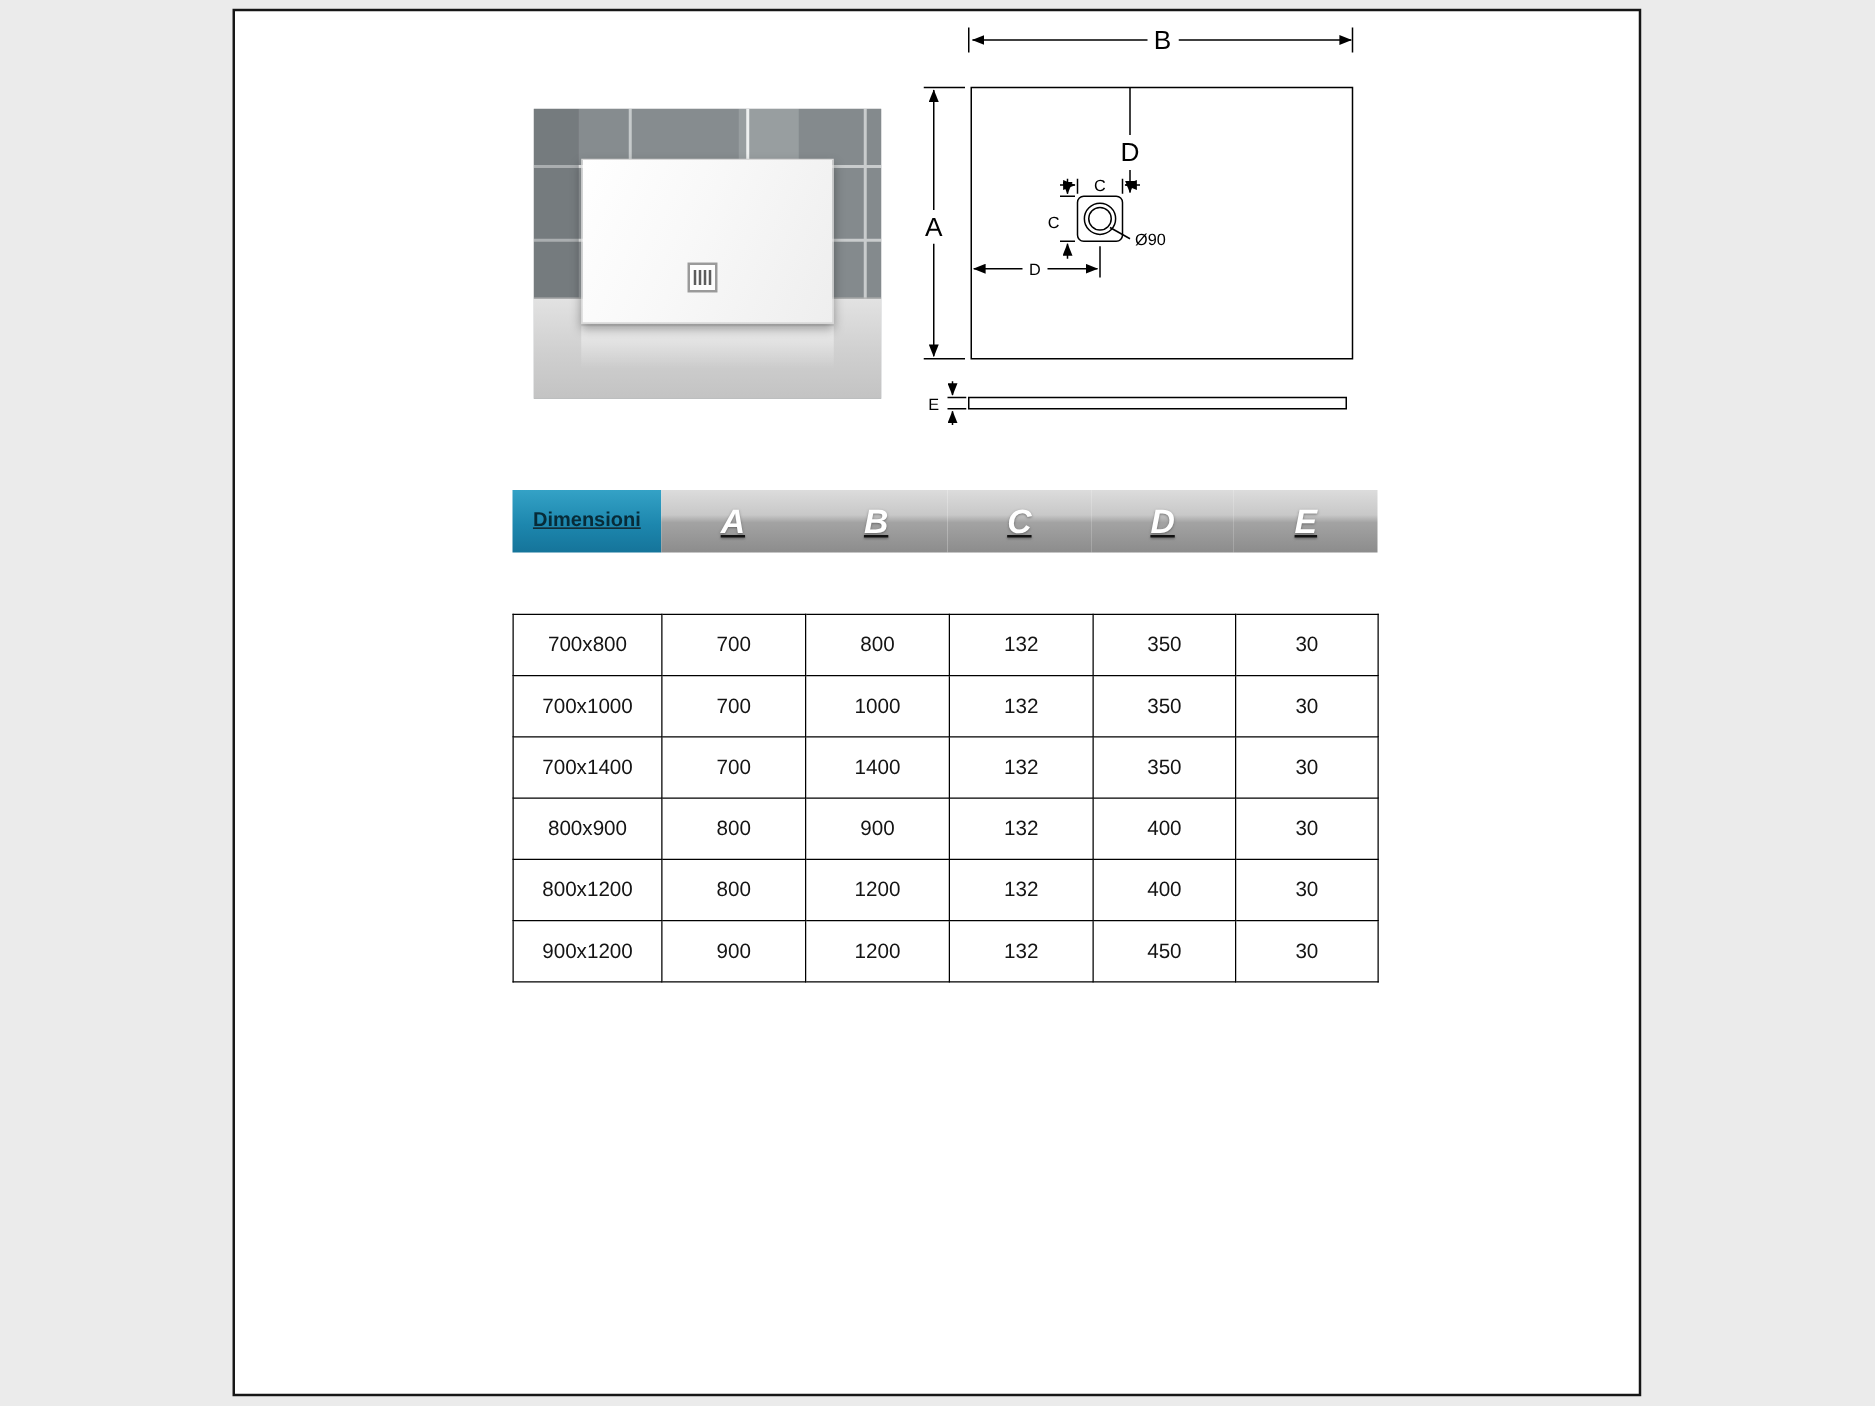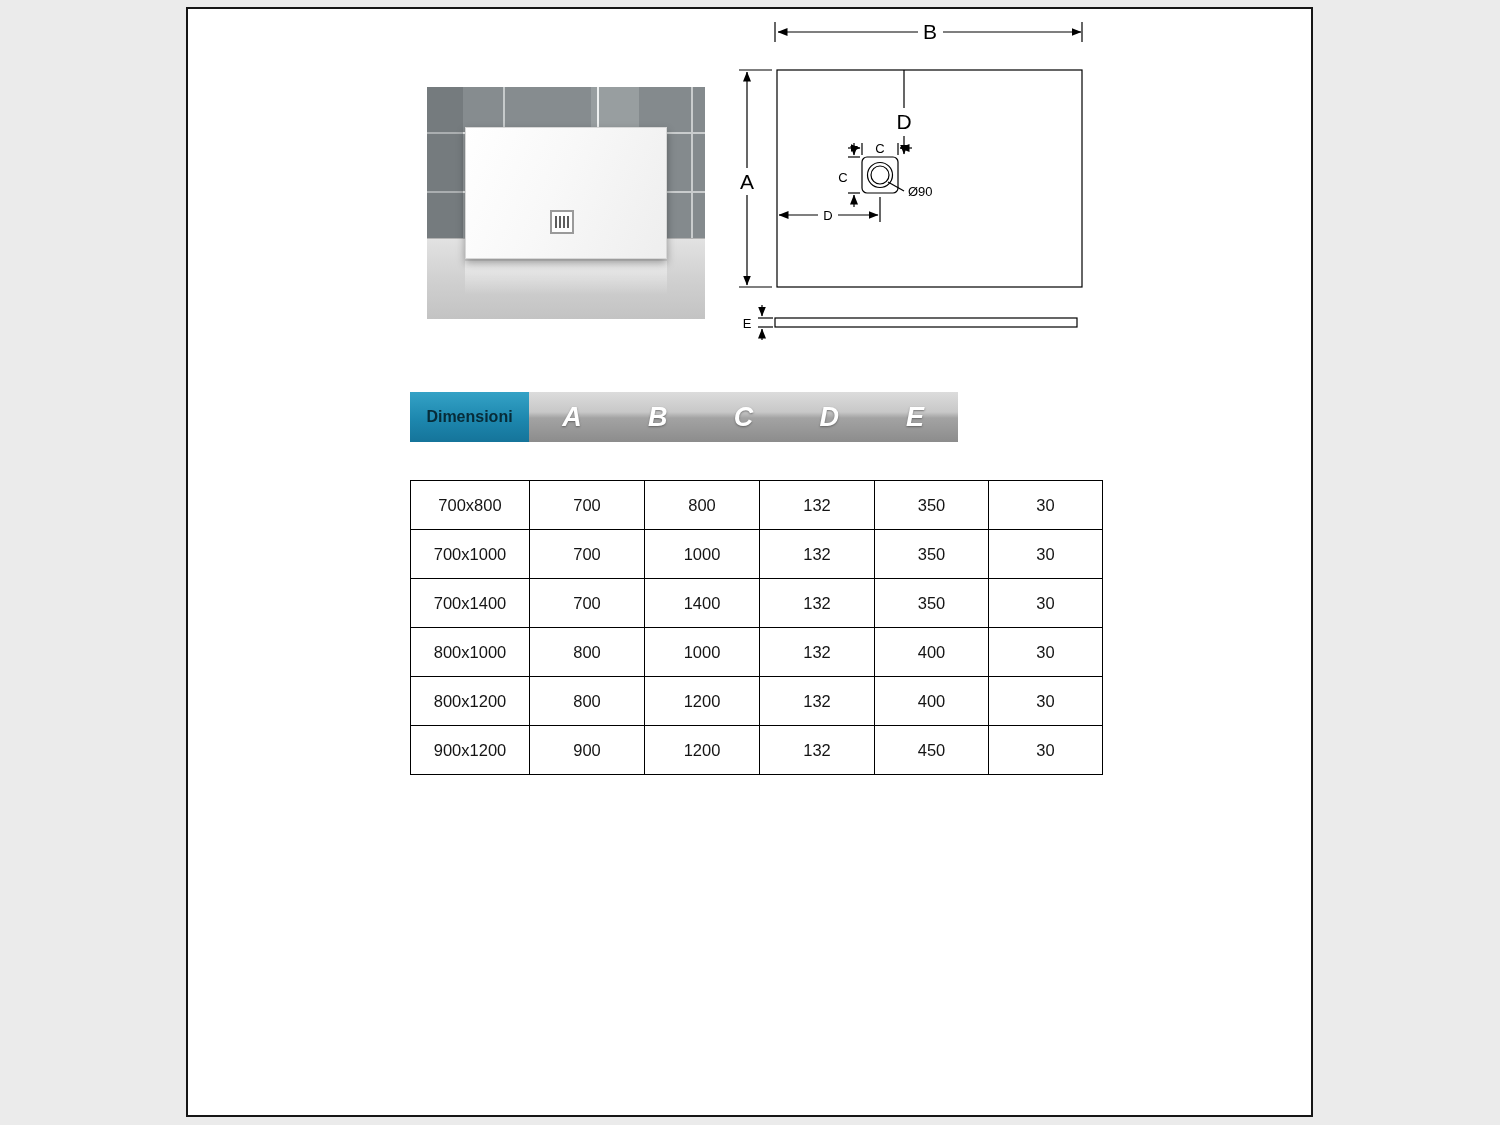--- a/index.html
+++ b/index.html
@@ -52,35 +52,35 @@
   
   .drawing{position:absolute;left:534px;top:3px;}
   .drawing .lines line,.drawing .lines rect,.drawing .lines circle{stroke:#000;fill:none;stroke-width:1.2;}
   .drawing .outline{stroke-width:1.7;}
   .drawing .thin{stroke-width:1.3;}
   .drawing text{fill:#000;font-family:"Liberation Sans",sans-serif;}
   .drawing text.big{font-size:21px;}
   .drawing text.small{font-size:13px;}
 
   
-  .hband{position:absolute;left:222px;top:383px;width:548px;height:50px;display:flex;gap:0;}
+  .hband{position:absolute;left:222px;top:383px;width:692px;height:50px;display:flex;gap:0;text-decoration:underline;}
   .hcell{flex:1;display:flex;align-items:center;justify-content:center;}
   .hcell.dim{
     flex:0 0 119px;
     background:linear-gradient(180deg,#34a2c6 0%,#1d87ae 55%,#15749a 100%);
     font-weight:bold;font-size:16px;color:#072b38;
   }
   .hcell.metal{
     background:linear-gradient(180deg,#dcdcdc 0%,#c8c8c8 40%,#a3a3a3 52%,#8c8c8c 100%);
     color:#ffffff;font-style:italic;font-weight:bold;font-size:27px;
     text-shadow:0 1px 2px rgba(70,70,70,.65);
   }
 
   
-  .spec{position:absolute;left:222px;top:471px;width:692px;border-collapse:collapse;table-layout:fixed;}
+  .spec{position:absolute;left:222px;top:482px;width:692px;border-collapse:collapse;table-layout:fixed;}
   .spec td{
     border:1px solid #000;height:48px;text-align:center;vertical-align:middle;
     font-size:16.5px;color:#141414;padding:0;
   }
 </style>
 </head>
 <body>
 
 <div class="sheet">
 
@@ -199,23 +199,23 @@
         </tr>
         <tr>
           <td>700x1400</td>
           <td>700</td>
           <td>1400</td>
           <td>132</td>
           <td>350</td>
           <td>30</td>
         </tr>
         <tr>
-          <td>800x1000</td>
+          <td>800x900</td>
           <td>800</td>
-          <td>1000</td>
+          <td>900</td>
           <td>132</td>
           <td>400</td>
           <td>30</td>
         </tr>
         <tr>
           <td>800x1200</td>
           <td>800</td>
           <td>1200</td>
           <td>132</td>
           <td>400</td>

